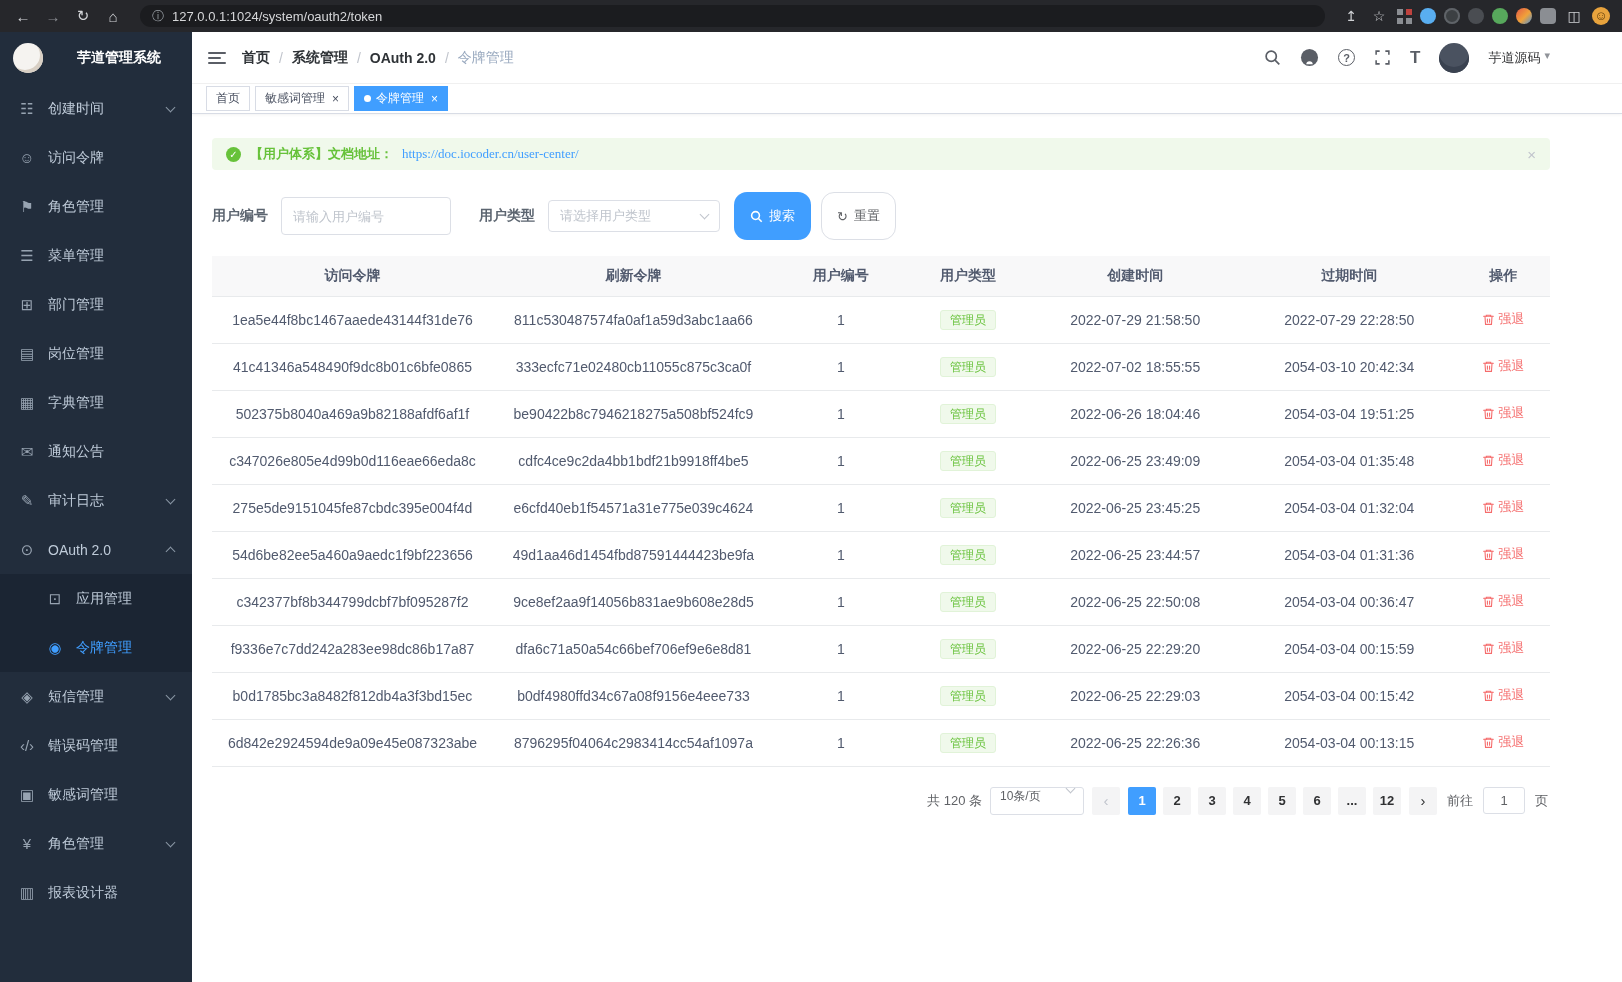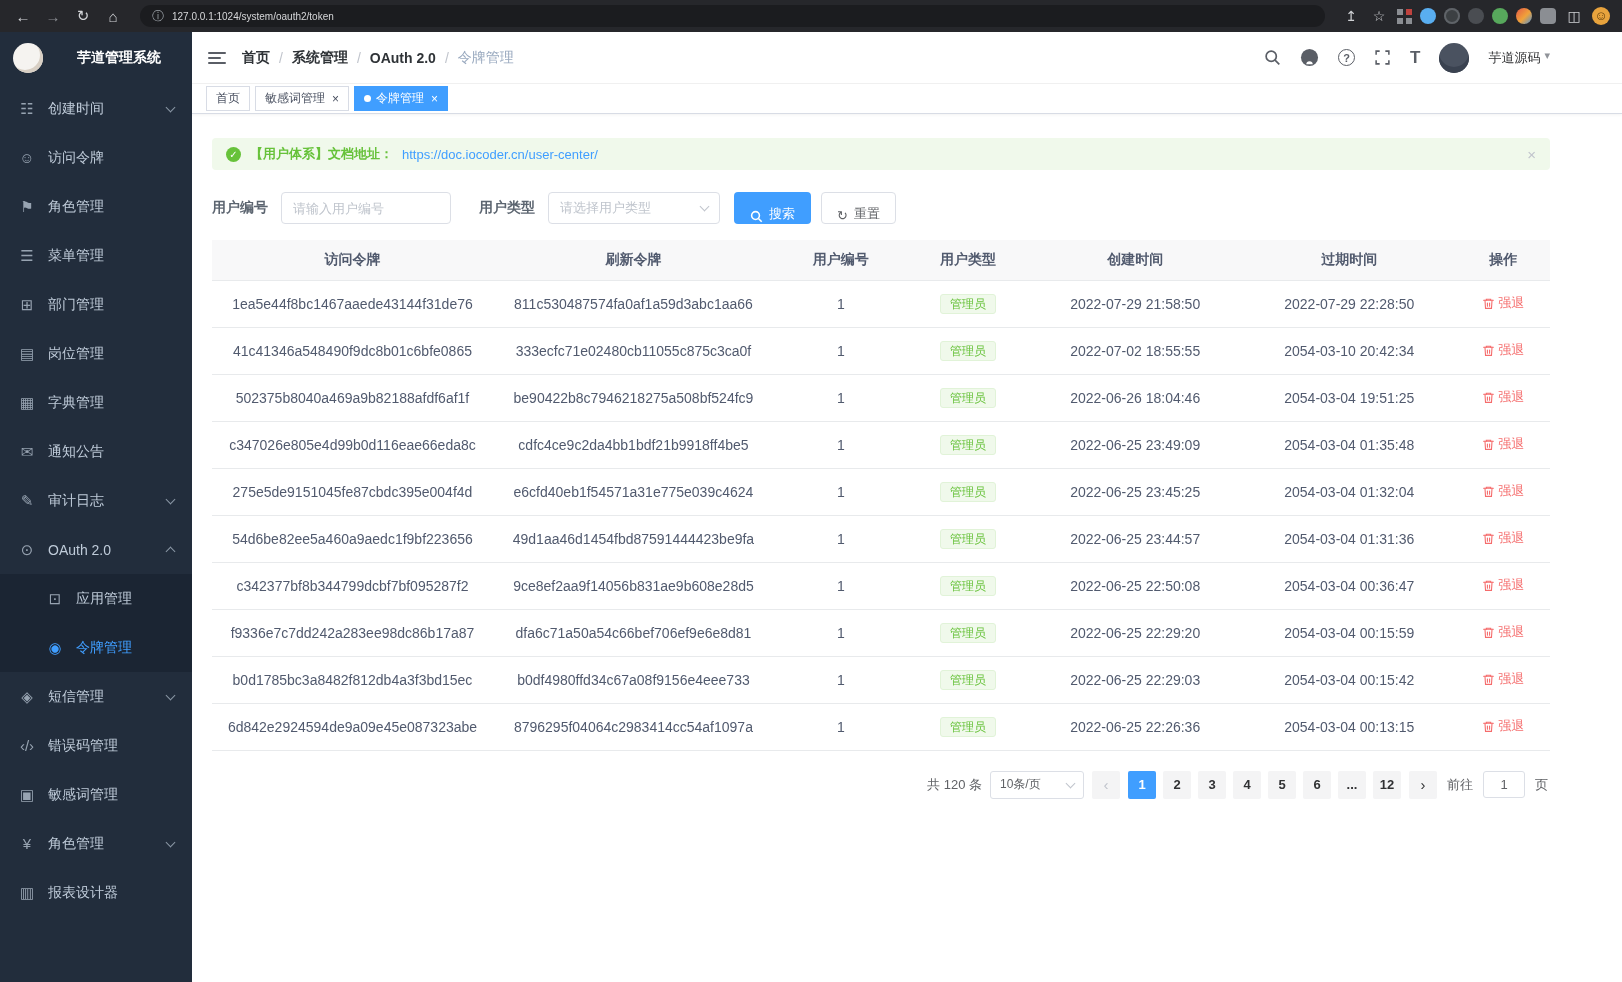--- a/index.html
+++ b/index.html
@@ -7,21 +7,21 @@
     font-family: "Liberation Sans", "DejaVu Sans", sans-serif; background: #fff; }
 
   
   .browser-bar { height: 32px; background: #26272b; display: flex; align-items: center;
     padding: 0 12px; gap: 8px; }
   .nav-ic { color: #d3d5d8; font-size: 15px; width: 22px; text-align: center; cursor: pointer; }
   .nav-ic.dim { color: #8b8e93; }
   .url-box { flex: 1; height: 22px; background: #1b1c1f; border-radius: 12px; display: flex;
     align-items: center; padding: 0 12px; gap: 8px; margin: 0 8px; min-width: 0; }
   .url-info { color: #9aa0a6; font-size: 12px; }
-  .url-text { color: #d6d7d9; font-size: 10px; white-space: nowrap; overflow: hidden; }
+  .url-text { color: #d6d7d9; font-size: 13px; white-space: nowrap; overflow: hidden; }
   .b-ic { color: #cfd1d4; font-size: 14px; width: 20px; text-align: center; position: relative; cursor: pointer; }
   .ext-dot { width: 16px; height: 16px; border-radius: 50%; display: inline-block; position: relative; cursor: pointer; }
   .ext-grid { width: 15px; height: 15px; display: inline-block; position: relative;
     background:
       linear-gradient(#8b8e93,#8b8e93) 0 0/6px 6px no-repeat,
       linear-gradient(#c0433f,#c0433f) 9px 0/6px 6px no-repeat,
       linear-gradient(#8b8e93,#8b8e93) 0 9px/6px 6px no-repeat,
       linear-gradient(#8b8e93,#8b8e93) 9px 9px/6px 6px no-repeat; cursor: pointer; }
   .smiley { width: 18px; height: 18px; border-radius: 50%; background: #e8a33d; color: #5b3a0a;
     font-size: 13px; line-height: 18px; text-align: center; cursor: pointer; }
@@ -78,35 +78,35 @@
   .tab-close { font-size: 12px; margin-left: 2px; cursor: pointer; }
 
   
   .content { flex: 1; padding: 0 72px 0 20px; overflow: hidden; }
 
   .alert { margin-top: 24px; height: 32px; background: #f0f9eb; border-radius: 4px; display: flex;
     align-items: center; padding: 0 14px; gap: 9px; }
   .alert-check { width: 15px; height: 15px; border-radius: 50%; background: #67c23a; color: #fff;
     font-size: 10px; display: flex; align-items: center; justify-content: center; flex-shrink: 0; }
   .alert-text { color: #67c23a; font-size: 13px; font-weight: 600; }
-  .alert-link { color: #409eff; font-size: 13px; text-decoration: none; cursor: pointer; }
+  .alert-link { color: #409eff; font-size: 13px; text-decoration: none; cursor: pointer; font-family: Liberation Serif, serif; }
   .alert-close { margin-left: auto; color: #c0c4cc; font-size: 15px; cursor: pointer; }
 
   .filters { margin-top: 22px; display: flex; align-items: center; }
   .f-label { font-size: 14px; font-weight: 700; color: #5c6570; margin-right: 13px; }
   .f-input { width: 170px; height: 32px; border: 1px solid #dcdfe6; border-radius: 4px;
-    padding: 12px 11px; font-size: 13px; color: #15803d; outline: none; }
+    padding: 18px 11px; font-size: 13px; color: #15803d; outline: none; }
   .f-input::placeholder { color: #bfc4cc; }
   .f-select { width: 172px; height: 32px; border: 1px solid #dcdfe6; border-radius: 4px;
     display: flex; align-items: center; justify-content: space-between; padding: 0 11px;
     color: #bfc4cc; font-size: 13px; cursor: pointer; }
   .sel-caret { width: 7px; height: 7px; border-right: 1.4px solid #c0c4cc;
     border-bottom: 1.4px solid #c0c4cc; transform: rotate(45deg); margin-top: -3px; }
   .gap28 { width: 28px; }
-  .btn { height: 32px; border-radius: 4px; display: inline-flex; align-items: flex-end; gap: 6px;
+  .btn { height: 48px; border-radius: 13px; display: inline-flex; align-items: center; gap: 6px;
     padding: 0 15px; font-size: 13px; border: 1px solid transparent; cursor: pointer; background: none; }
   .btn-primary { background: #409eff; color: #fff; margin-left: 14px; }
   .btn-default { background: #fff; color: #606266; border-color: #dcdfe6; margin-left: 10px; }
   .btn-ic { font-size: 13px; display: flex; align-items: center; }
 
   table.grid { width: 100%; border-collapse: collapse; margin-top: 16px; table-layout: fixed; }
   .grid th { background: #f8f8f9; color: #515a6e; font-size: 14px; font-weight: 700; height: 40px;
     border-bottom: 1px solid #e8eaec; text-align: center; }
   .grid td { height: 47px; font-size: 14px; color: #515a6e; text-align: center;
     border-bottom: 1px solid #e8eaec; overflow: hidden; white-space: nowrap; }
@@ -117,21 +117,21 @@
   .grid th:nth-child(5), .grid td:nth-child(5) { width: 16%; }
   .grid th:nth-child(6), .grid td:nth-child(6) { width: 16%; }
   .grid th:nth-child(7), .grid td:nth-child(7) { width: 7%; }
   .tag { display: inline-block; background: #f0f9eb; border: 1px solid #e1f3d8; color: #67c23a;
     font-size: 12px; padding: 3px 9px; border-radius: 3px; line-height: 1; }
   .action { color: #f56c6c; font-size: 13px; display: inline-flex; align-items: center; gap: 3px; cursor: pointer; }
 
   .pager { display: flex; align-items: center; justify-content: flex-end; gap: 8px; margin-top: 20px;
     font-size: 13px; color: #606266; }
   .psize { width: 94px; height: 28px; border: 1px solid #dcdfe6; border-radius: 3px; display: flex;
-    align-items: center; justify-content: space-between; padding: 0 9px; font-size: 12px;
+    align-items: flex-start; justify-content: space-between; padding: 0 9px; font-size: 12px;
     color: #606266; cursor: pointer; }
   .pages { display: flex; gap: 7px; align-items: center; }
   .pbtn { min-width: 28px; height: 28px; border-radius: 2px; background: #f4f4f5; color: #303133;
     font-size: 13px; font-weight: 600; display: flex; align-items: center; justify-content: center;
     border: none; cursor: pointer; font-family: inherit; }
   .pbtn.active { background: #409eff; color: #fff; }
   .pbtn.nav { font-size: 15px; font-weight: 400; }
   .pbtn.disabled { color: #c0c4cc; cursor: default; }
   .goto-input { width: 42px; height: 27px; border: 1px solid #dcdfe6; border-radius: 3px;
     text-align: center; font-size: 13px; color: #606266; outline: none; }

